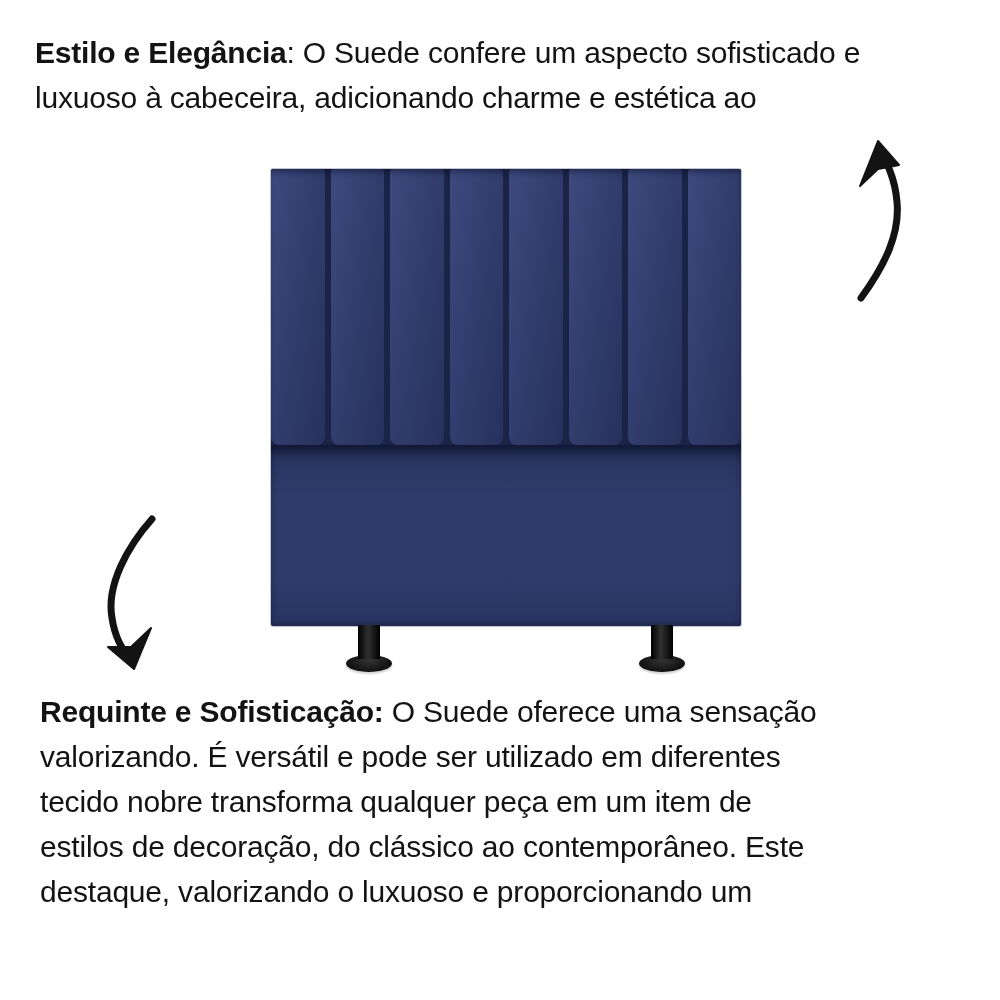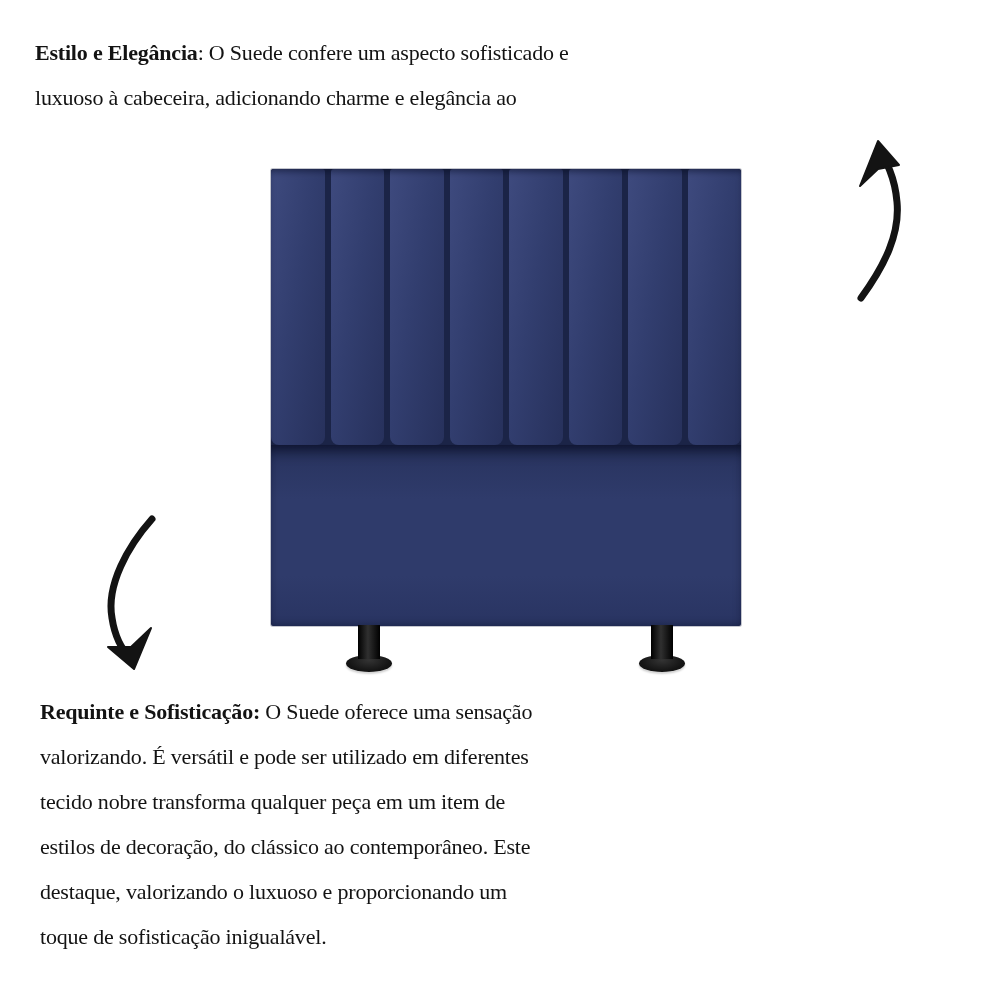--- a/index.html
+++ b/index.html
@@ -7,21 +7,21 @@
     width:1000px;height:1000px;
     background:#ffffff;
     font-family:"Liberation Sans","DejaVu Sans",sans-serif;
     color:var(--c-ink,#131313);
     overflow:hidden;
     position:relative;
   }
   .page{position:absolute;inset:0;background:#ffffff;}
 
   
-  .para{position:absolute;font-size:22px;line-height:45px;letter-spacing:-0.2px;font-family:Liberation Serif, serif;}
+  .para{position:absolute;font-size:30px;line-height:45px;letter-spacing:-0.2px;}
   .para .line{white-space:pre;}
   .para .b{font-weight:700;}
   .para-top{left:35px;top:30px;}
   .para-bottom{left:40px;top:689px;}
 
   
   .product{position:absolute;left:271px;top:169px;width:470px;height:520px;}
   .headboard{
     position:absolute;left:0;top:0;width:470px;height:457px;
     display:flex;flex-direction:column;
@@ -80,21 +80,21 @@
   .arrow path.curve{fill:none;stroke:var(--c-ink,#131313);stroke-width:7;stroke-linecap:round;}
   .arrow path.head{fill:var(--c-ink,#131313);stroke:var(--c-ink,#131313);stroke-width:2;stroke-linejoin:round;}
 </style>
 </head>
 <body style="--c-ink: #131313; --c-panel_light: #3e4a7e; --c-panel_base: #323e6f; --c-panel_dark: #27315c; --c-gap: #1b2447; --c-rail_top: #28335e; --c-rail_base: #2f3b6b; --c-rail_bottom: #293462; --c-foot: #141414;">
 
 <div class="page">
 
   <div class="para para-top">
     <div class="line"><span class="b">Estilo e Elegância</span><span>: O Suede confere um aspecto sofisticado e</span></div>
-    <div class="line">luxuoso à cabeceira, adicionando charme e elegância ao</div>
+    <div class="line">luxuoso à cabeceira, adicionando charme e estética ao</div>
   </div>
 
   <div class="product" title="Cabeceira estofada em suede azul marinho com painéis verticais e pés pretos">
     <div class="headboard">
       <div class="channels">
           <div class="panel"></div>
           <div class="panel"></div>
           <div class="panel"></div>
           <div class="panel"></div>
           <div class="panel"></div>
@@ -123,16 +123,15 @@
     <path class="curve" d="M62 19 C38 46 16 85 22 118 C25 138 32 150 41 159"></path>
     <path class="head" d="M44 169 L18 147 L41 147 L61 128 Z"></path>
   </svg>
 
   <div class="para para-bottom">
     <div class="line"><span class="b">Requinte e Sofisticação:</span><span> O Suede oferece uma sensação</span></div>
     <div class="line">valorizando. É versátil e pode ser utilizado em diferentes</div>
     <div class="line">tecido nobre transforma qualquer peça em um item de</div>
     <div class="line">estilos de decoração, do clássico ao contemporâneo. Este</div>
     <div class="line">destaque, valorizando o luxuoso e proporcionando um</div>
-    <div class="line">toque de sofisticação inigualável.</div>
   </div>
 
 </div>
 
 </body></html>

